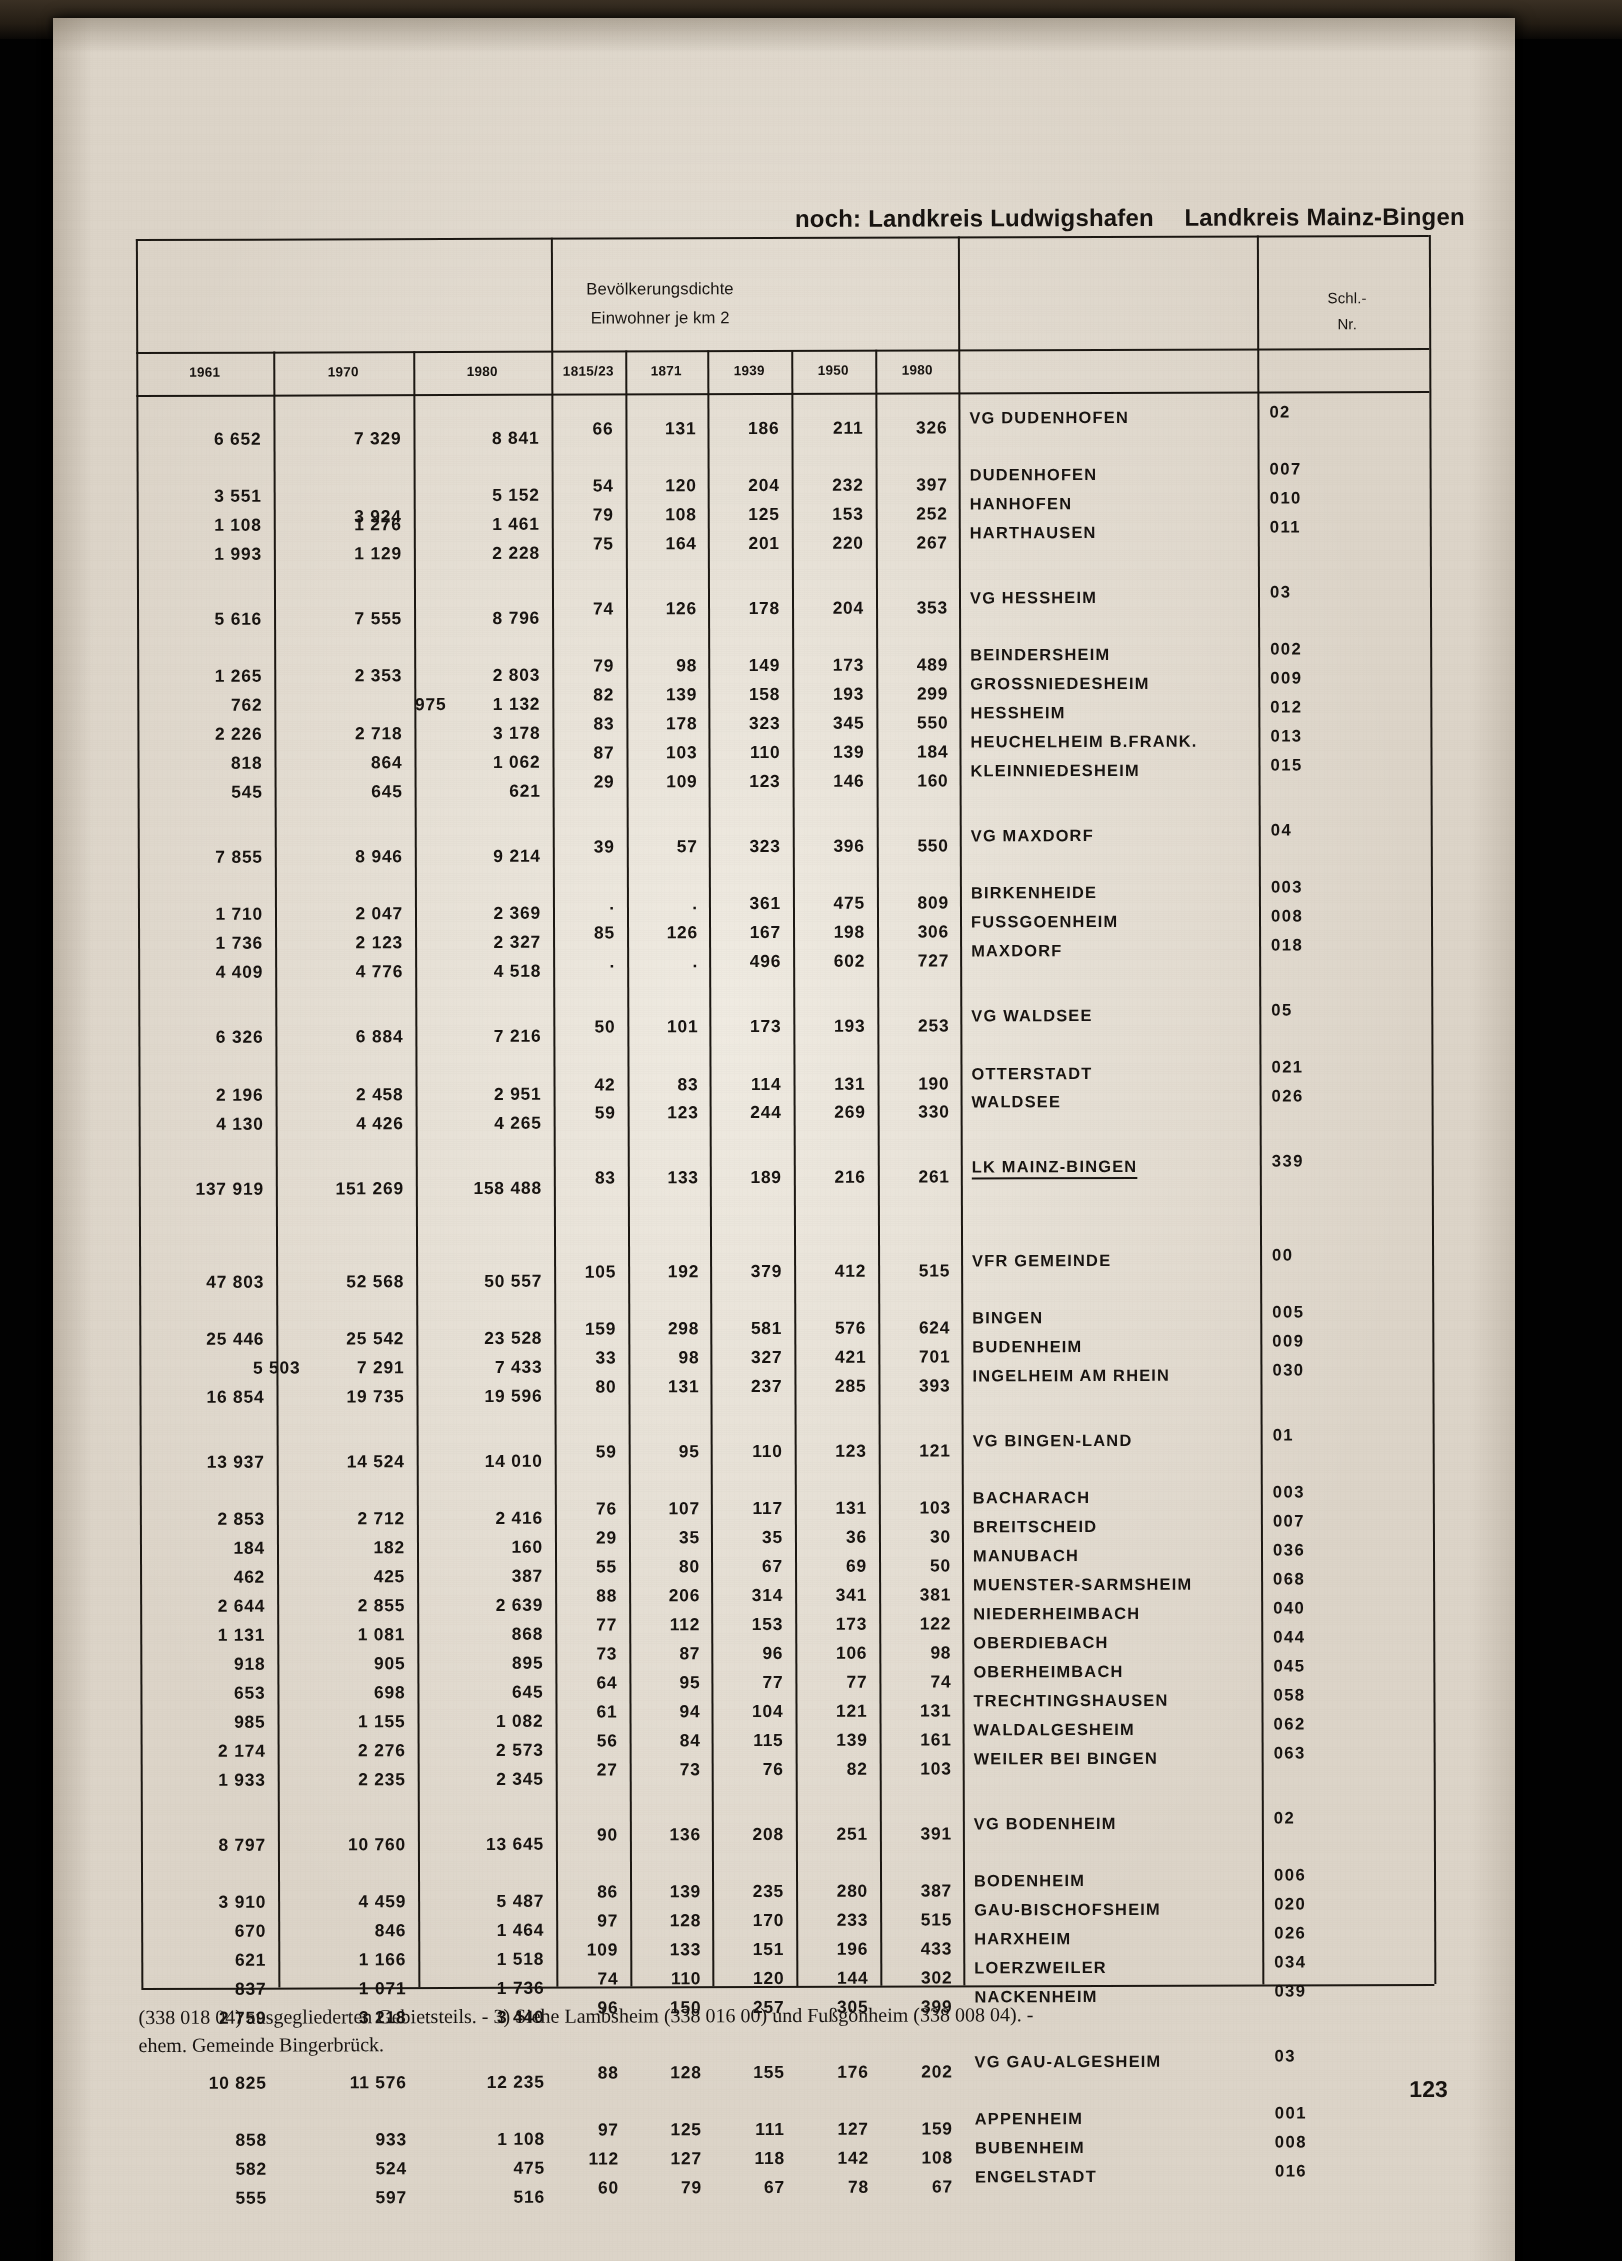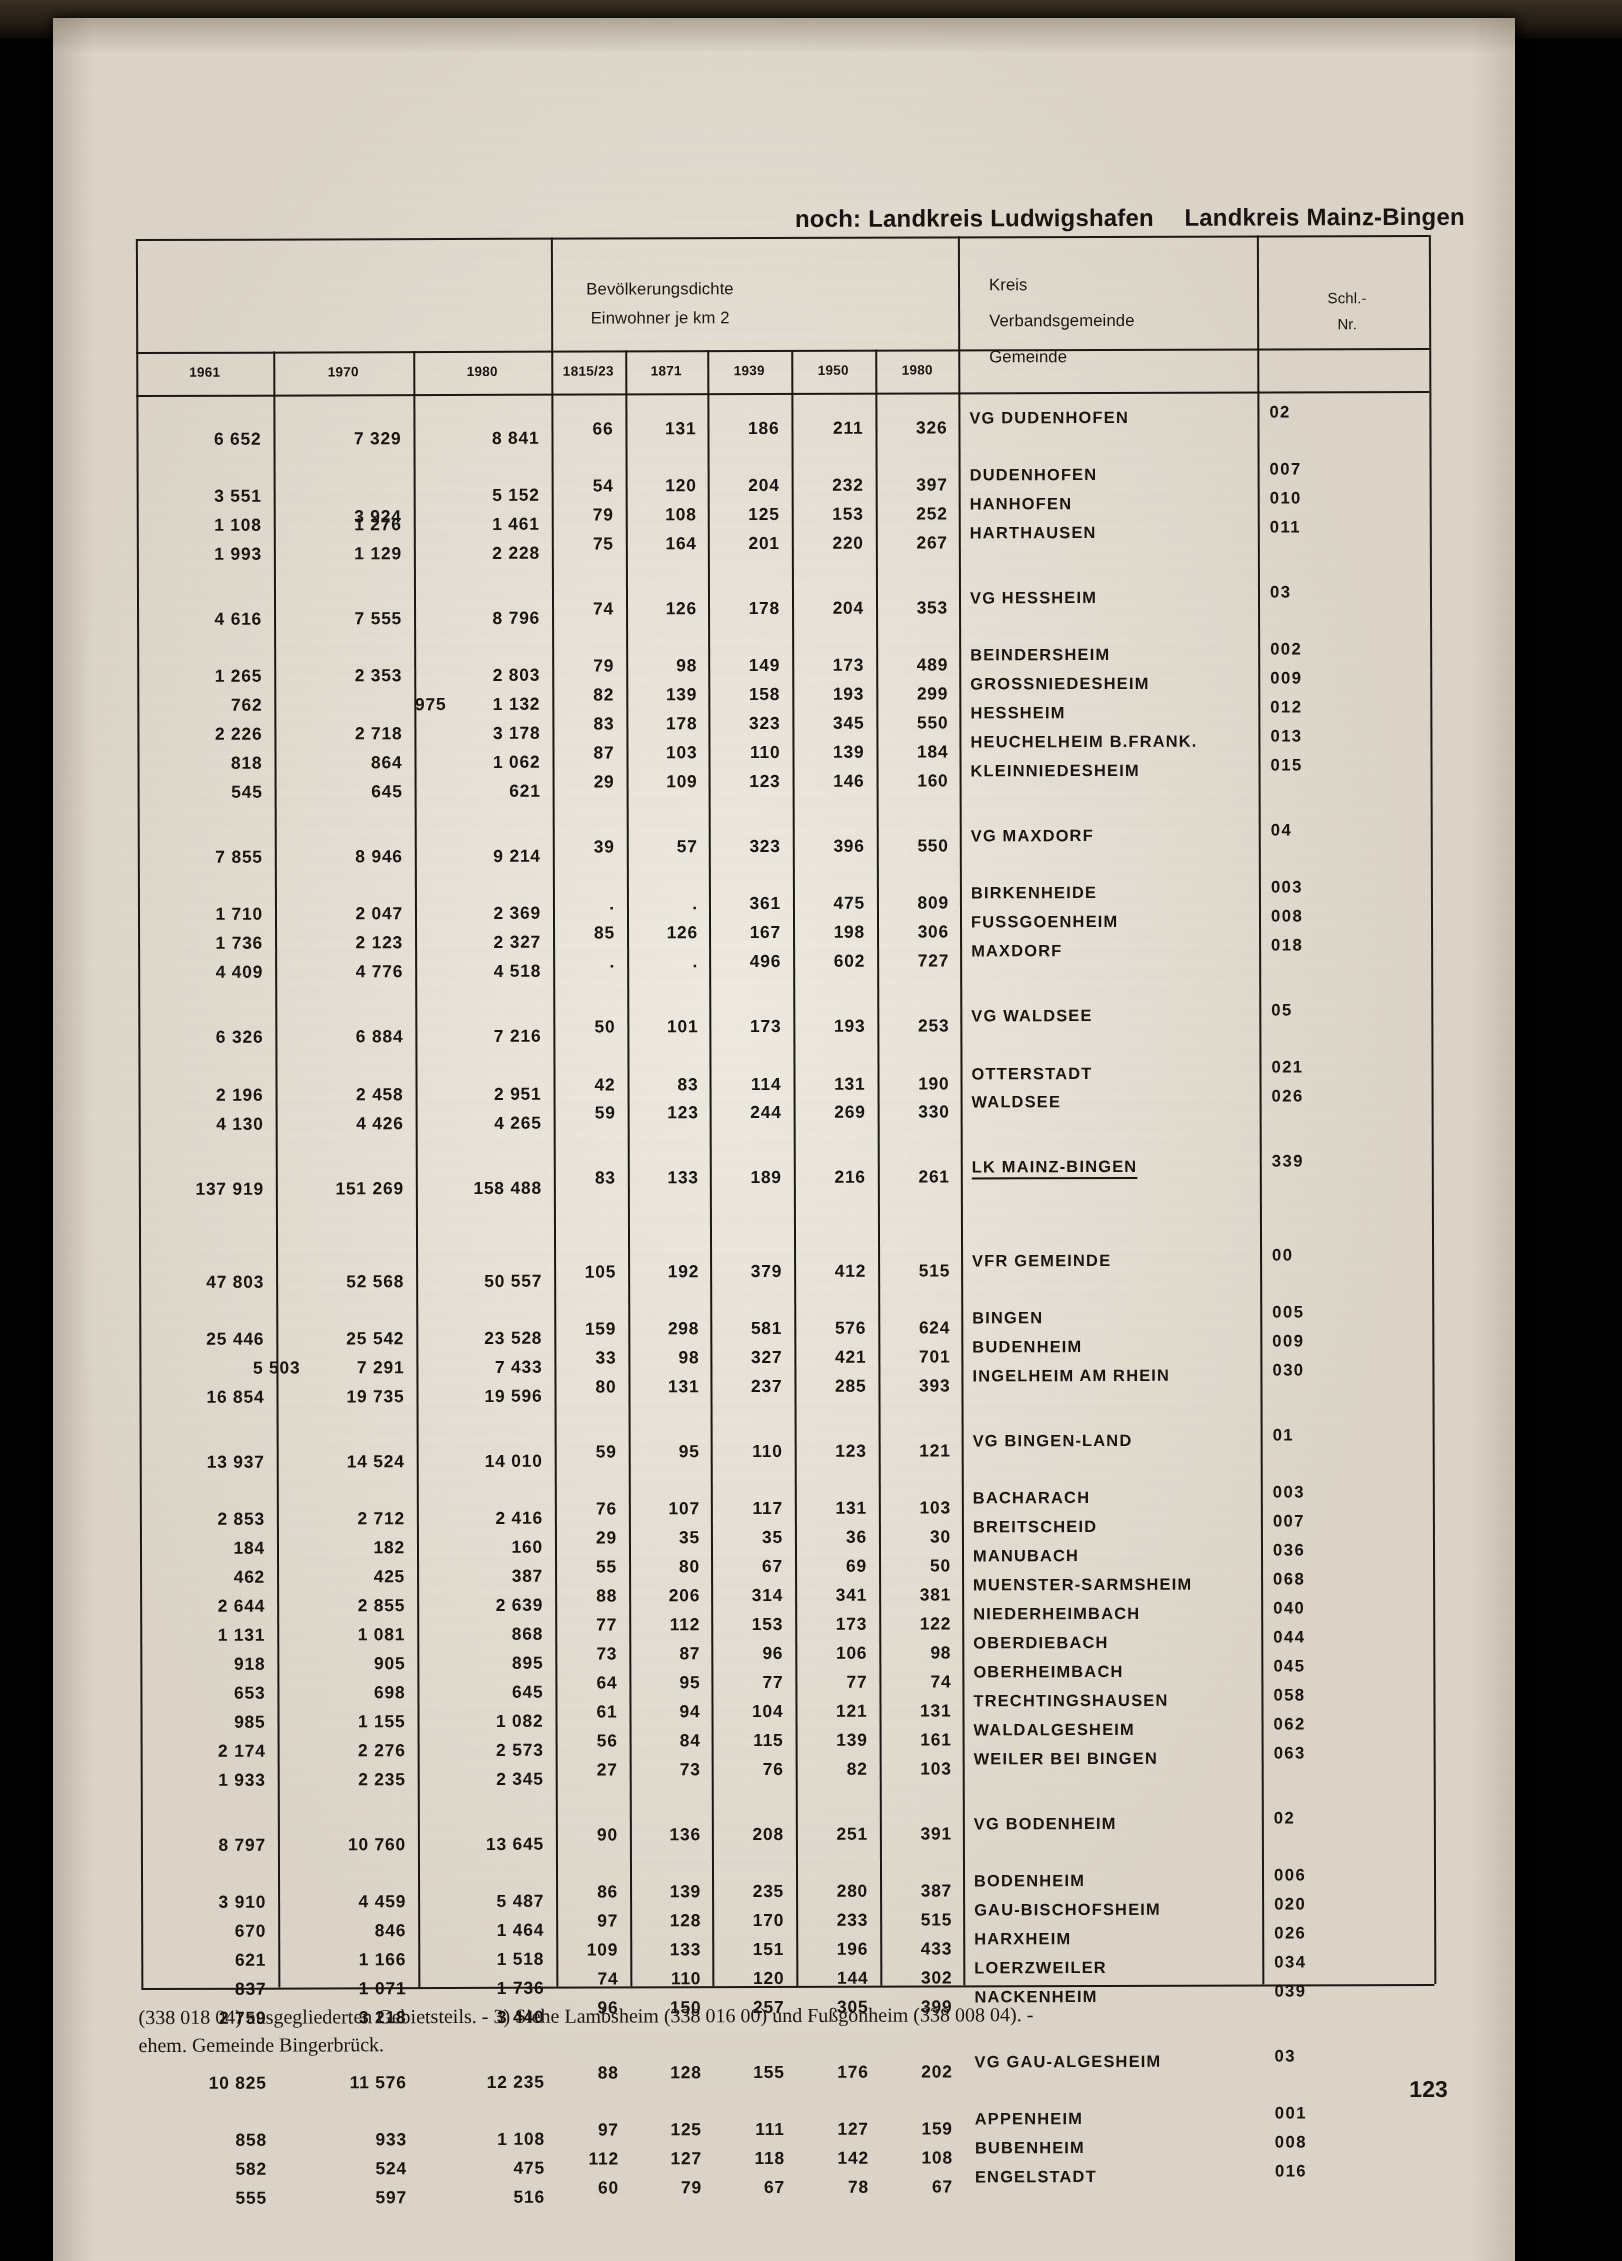--- a/index.html
+++ b/index.html
@@ -98,25 +98,20 @@
         <div class="vline" style="left: 489px; top: 113px; height: 1636px;"></div>
         <div class="vline" style="left: 571px; top: 113px; height: 1636px;"></div>
         <div class="vline" style="left: 655px; top: 113px; height: 1636px;"></div>
         <div class="vline" style="left: 739px; top: 113px; height: 1636px;"></div>
         <div class="vline" style="left: 822px; top: 0px; height: 1749px;"></div>
         <div class="vline" style="left: 1121px; top: 0px; height: 1749px;"></div>
         <div class="vline" style="left: 1293px; top: 0px; height: 1749px;"></div>
         <div class="hdrgroup" style="left: 434px; top: 37px; width: 180px; text-align: center; line-height: 1.75;">
           <div class="ink">Bevölkerungsdichte</div>
           <div class="ink">Einwohner je km 2</div>
-        </div>
-        <div class="hdrgroup" style="left: 853px; top: 31px; line-height: 2.15;">
-          <div class="ink">Kreis</div>
-          <div class="ink">Verbandsgemeinde</div>
-          <div class="ink">Gemeinde</div>
         </div>
         <div class="hdrgroup" style="left: 1125px; top: 50px; width: 172px; text-align: center; font-size: 15px; line-height: 1.75;">
           <div class="ink">Schl.-</div>
           <div class="ink">Nr.</div>
         </div>
         <div class="yr ink" style="left: 0px; top: 126px; width: 137px;">1961</div>
         <div class="yr ink" style="left: 137px; top: 126px; width: 140px;">1970</div>
         <div class="yr ink" style="left: 277px; top: 126px; width: 138px;">1980</div>
         <div class="yr ink" style="left: 415px; top: 126px; width: 74px;">1815/23</div>
         <div class="yr ink" style="left: 489px; top: 126px; width: 82px;">1871</div>
@@ -156,21 +151,21 @@
         <div class="num ink" style="left: 0px; top: 305px; width: 125px;">1 993</div>
         <div class="num ink" style="left: 0px; top: 305px; width: 265px;">1 129</div>
         <div class="num ink" style="left: 0px; top: 305px; width: 403px;">2 228</div>
         <div class="num ink" style="left: 0px; top: 296px; width: 477px;">75</div>
         <div class="num ink" style="left: 0px; top: 296px; width: 560px;">164</div>
         <div class="num ink" style="left: 0px; top: 296px; width: 643px;">201</div>
         <div class="num ink" style="left: 0px; top: 296px; width: 727px;">220</div>
         <div class="num ink" style="left: 0px; top: 296px; width: 811px;">267</div>
         <div class="nm ink" style="left: 833px; top: 287px;">HARTHAUSEN</div>
         <div class="key ink" style="left: 1133px; top: 282px;">011</div>
-        <div class="num ink" style="left: 0px; top: 370px; width: 125px;">4 616</div>
+        <div class="num ink" style="left: 0px; top: 370px; width: 125px;">5 616</div>
         <div class="num ink" style="left: 0px; top: 370px; width: 265px;">7 555</div>
         <div class="num ink" style="left: 0px; top: 370px; width: 403px;">8 796</div>
         <div class="num ink" style="left: 0px; top: 361px; width: 477px;">74</div>
         <div class="num ink" style="left: 0px; top: 361px; width: 560px;">126</div>
         <div class="num ink" style="left: 0px; top: 361px; width: 643px;">178</div>
         <div class="num ink" style="left: 0px; top: 361px; width: 727px;">204</div>
         <div class="num ink" style="left: 0px; top: 361px; width: 811px;">353</div>
         <div class="nm ink" style="left: 833px; top: 352px;">VG  HESSHEIM</div>
         <div class="key ink" style="left: 1133px; top: 347px;">03</div>
         <div class="num ink" style="left: 0px; top: 427px; width: 125px;">1 265</div>

